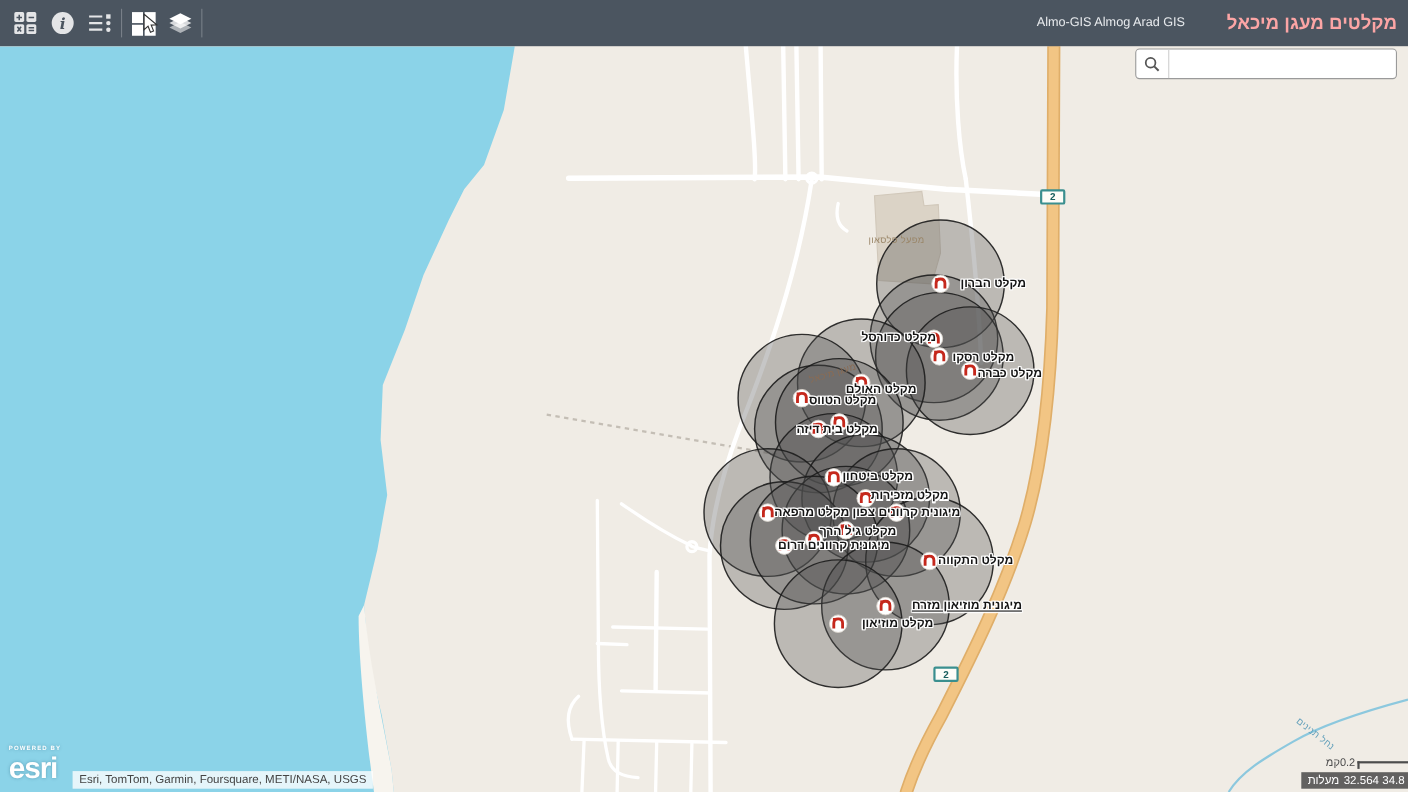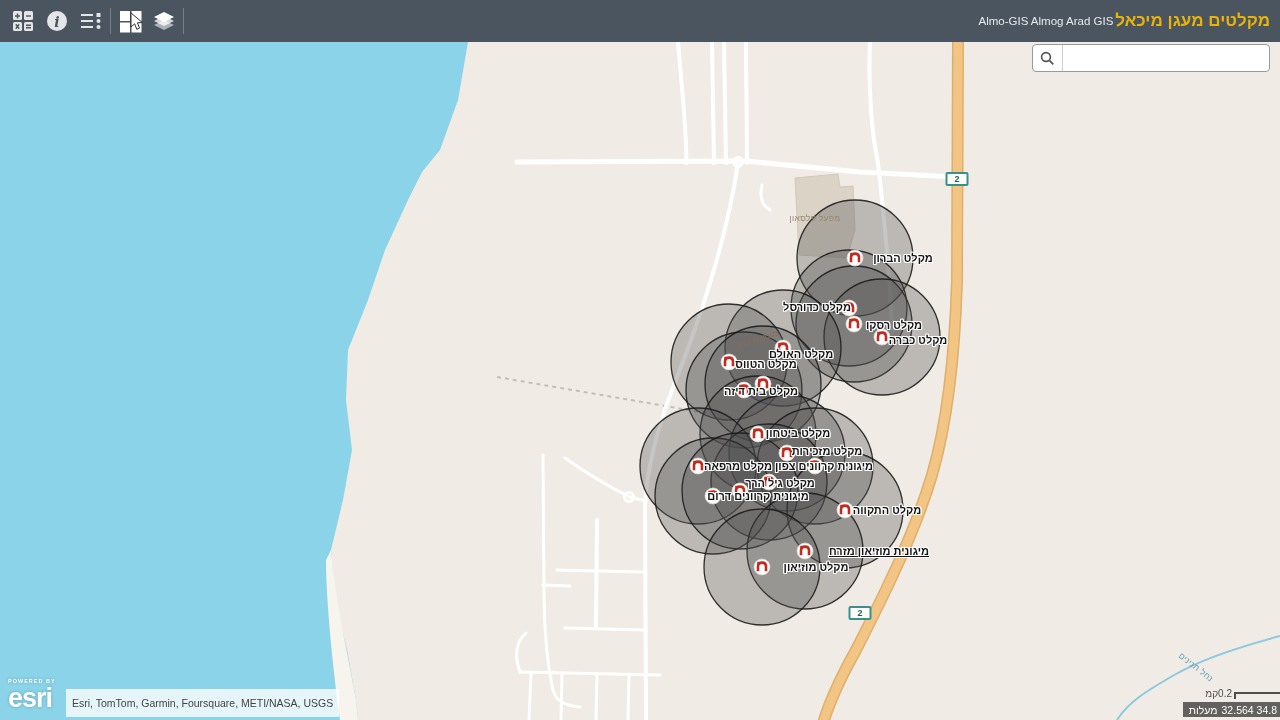--- a/index.html
+++ b/index.html
@@ -9,21 +9,21 @@
 
   
   .hdr { position:absolute; top:0; left:0; width:1280px; height:42px; background:#4b5560;
          display:flex; align-items:center; z-index:50; }
   .toolbar { display:flex; align-items:center; height:42px; padding-left:6px; }
   .tb-btn { width:34px; height:42px; display:flex; align-items:center; justify-content:center;
             cursor:pointer; background:transparent; border:none; }
   .tb-sep { width:1px; height:26px; background:rgba(255,255,255,0.25); margin:0 2px; }
   .hdr-titles { position:absolute; right:10px; top:0; height:42px; display:flex; align-items:center; gap:2px; }
   .hdr-sub { color:#e8ebee; font-size:11.5px; }
-  .hdr-title { color:#eab308; font-size:17px; font-weight:bold; direction:rtl; }
+  .hdr-title { color:#fca5a5; font-size:17px; font-weight:bold; direction:rtl;margin-left:36px; }
 
   
   .map { position:absolute; top:42px; left:0; width:1280px; height:678px; background:#f0ece5; }
   .basemap { position:absolute; top:0; left:0; }
 
   .place-label { position:absolute; white-space:nowrap; font-size:8.5px; letter-spacing:0.3px;
                  transform:translate(-50%,-50%); pointer-events:none; }
 
   .shelter-label { position:absolute; white-space:nowrap; direction:rtl; font-size:11px; font-weight:bold;
                    color:#141414; transform:translate(-50%,-50%); z-index:12; cursor:pointer;
@@ -41,21 +41,21 @@
   .search-icn { width:30px; height:100%; display:flex; align-items:center; justify-content:center;
                 border-right:1px solid #cfcfcf; cursor:pointer; }
   .searchbox input { flex:1; height:100%; border:none; outline:none; font-size:13px; padding:0 8px;
                      direction:rtl; background:transparent; }
 
   
   .esri-logo { position:absolute; left:8px; bottom:8px; color:#fff; z-index:20; line-height:1;
                text-shadow:0 0 3px rgba(0,60,90,0.35); }
   .esri-pb { font-size:5.5px; font-weight:bold; letter-spacing:1px; display:block; margin-bottom:1px; }
   .esri-brand { font-size:27px; font-weight:bold; letter-spacing:-1px; }
-  .attribution { position:absolute; left:66px; bottom:3px; height:28px; background:rgba(255,255,255,0.78);
+  .attribution { position:absolute; left:66px; bottom:3px; height:16px; background:rgba(255,255,255,0.78);
                  color:#444; font-size:10.5px; display:flex; align-items:center; padding:0 6px; z-index:19; }
 
   
   .scalebar { position:absolute; right:0; bottom:21px; display:flex; align-items:flex-end; gap:2px; z-index:20; }
   .scalebar-txt { font-size:10px; color:#4d4d4d; direction:rtl; }
   .scalebar-bar { width:46px; height:7px; border-left:2px solid #4d4d4d; border-top:2px solid #4d4d4d; }
   .coords { position:absolute; right:-3px; bottom:3px; height:15px; background:rgba(77,77,77,0.88);
             color:#fff; font-size:10.5px; display:flex; align-items:center; gap:4px; padding:0 6px; z-index:20; }
 
   .cursor { position:absolute; left:130px; top:12px; z-index:99; pointer-events:none; }

